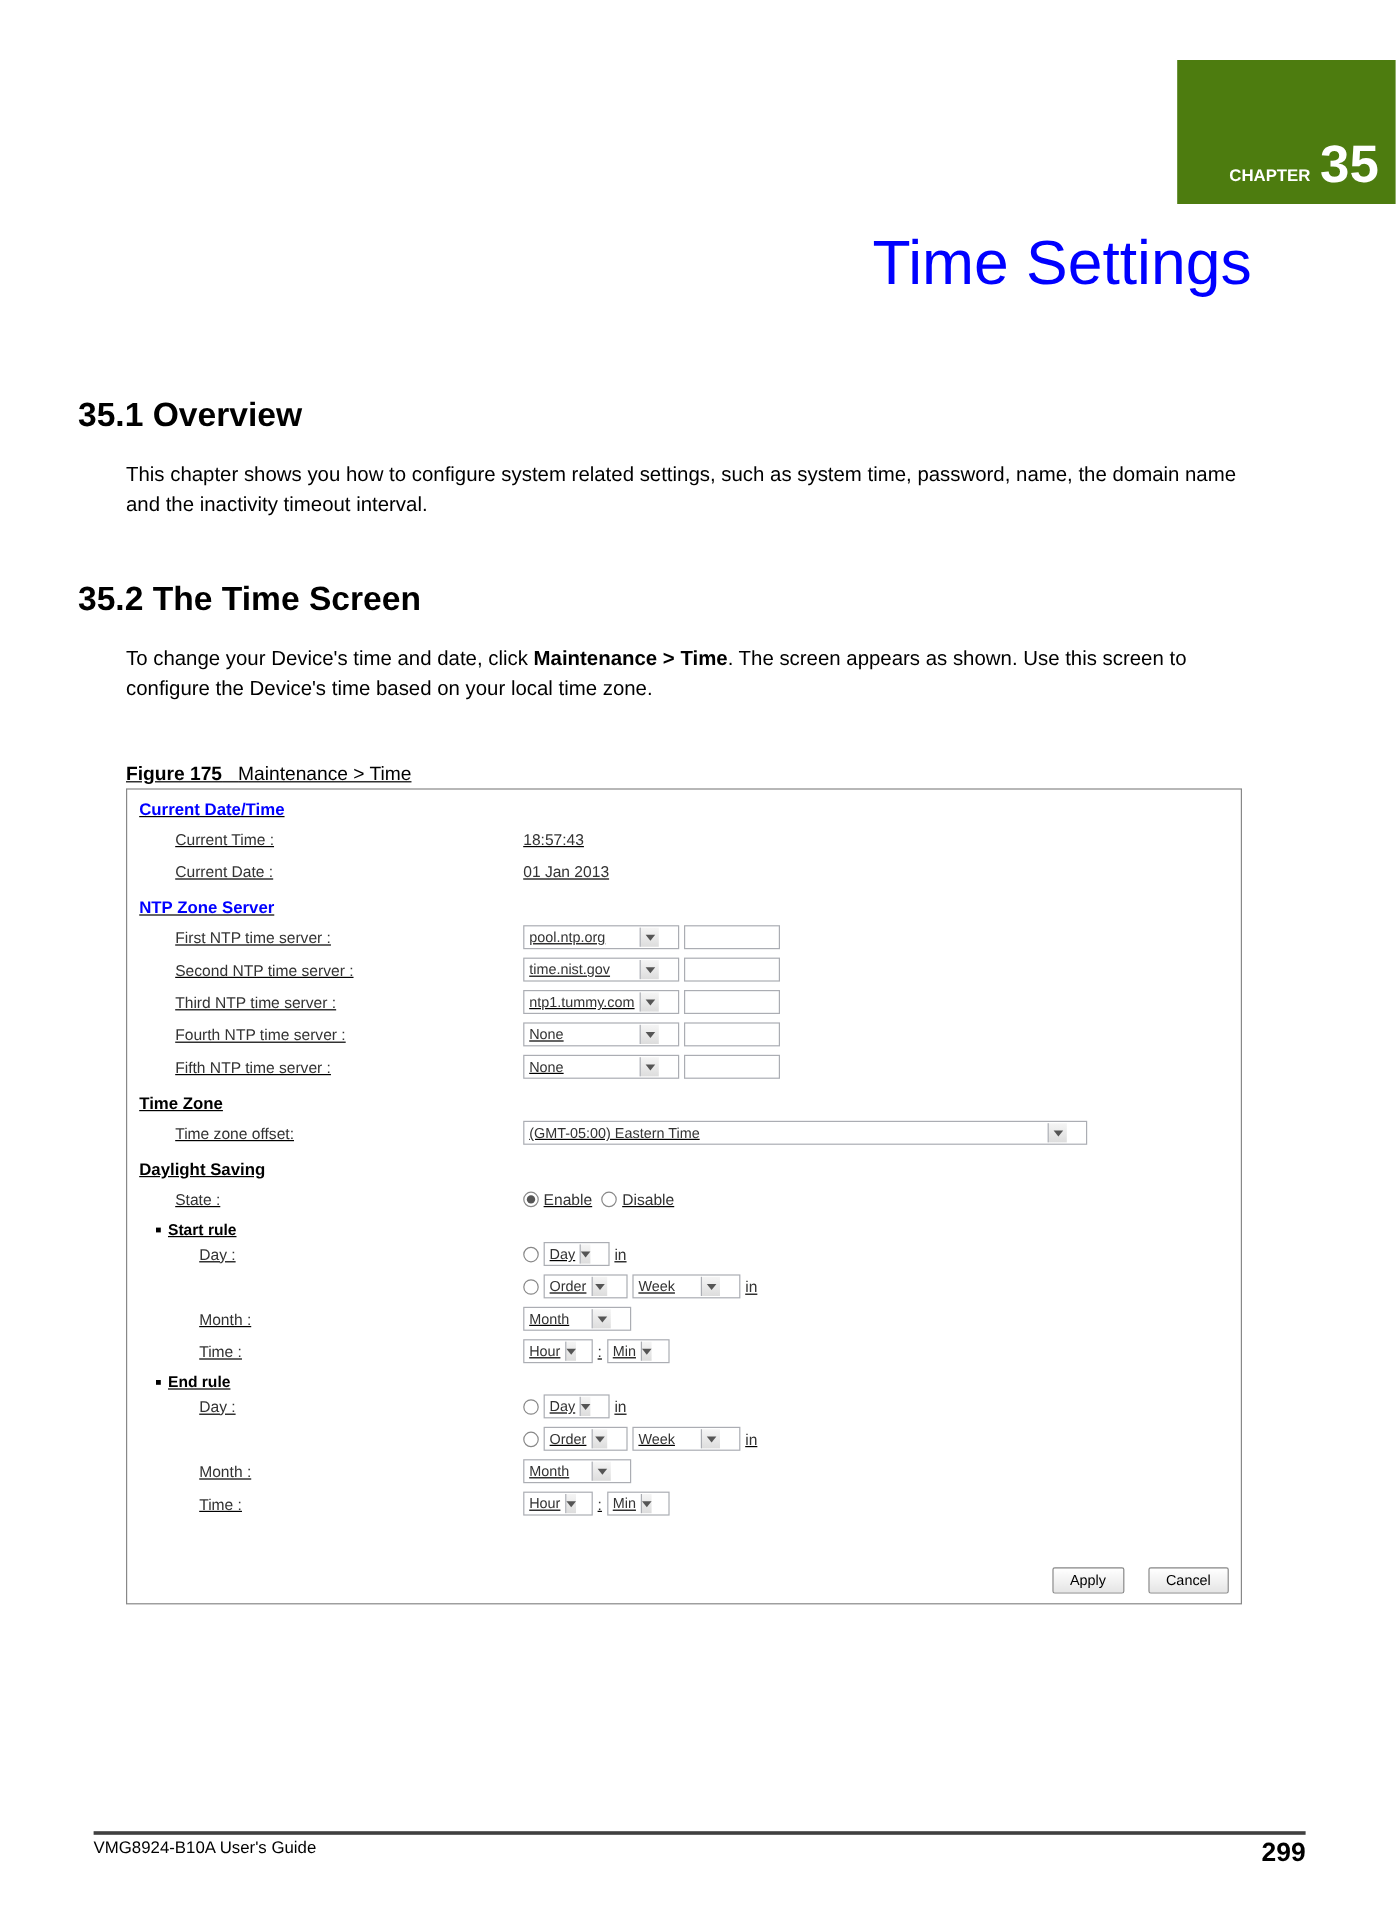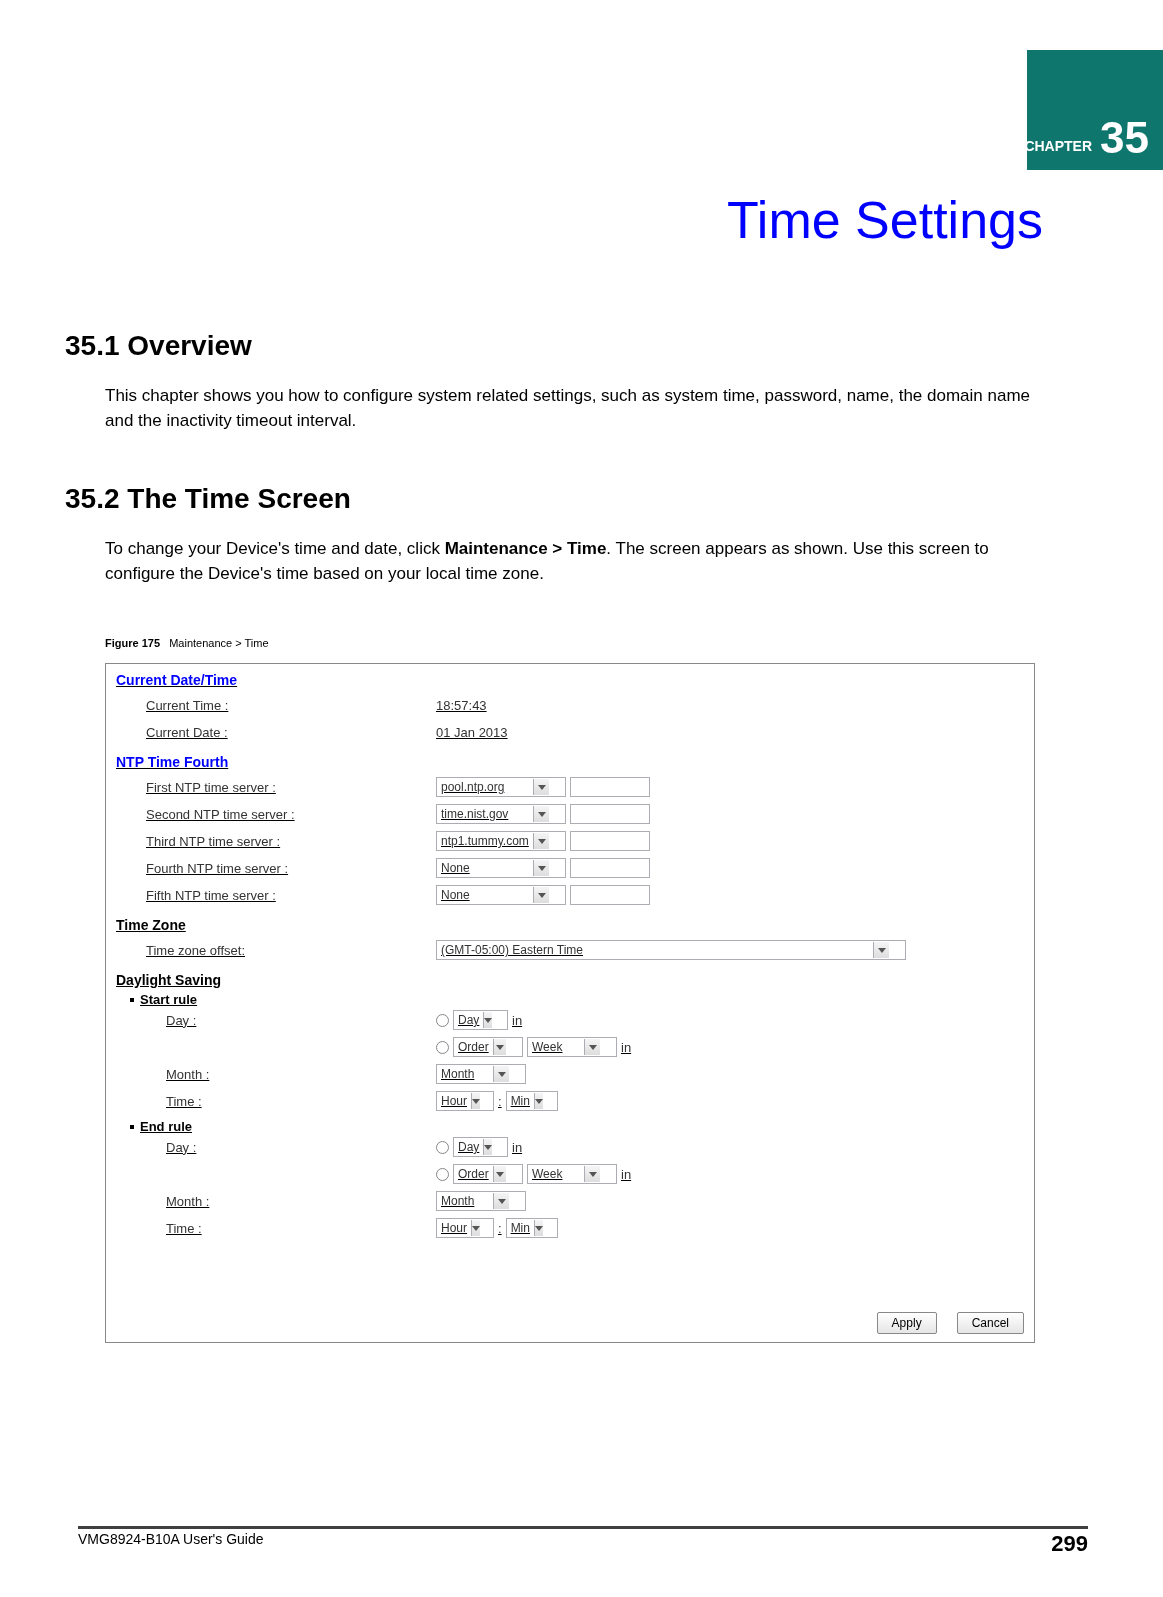--- a/index.html
+++ b/index.html
@@ -8,23 +8,23 @@
       background: #fff;
       width: 1163px;
       height: 1597px;
       position: relative;
       color: #000;
     }
     .chapter-box {
       position: absolute;
       top: 50px;
       right: 0;
-      width: 136px;
+      width: 182px;
       height: 120px;
-      background: #0f766e;
+      background: #4d7c0f;
       color: #fff;
       display: flex;
       align-items: flex-end;
       justify-content: flex-end;
       padding: 10px 14px;
       font-size: 16px;
       font-weight: bold;
     }
     .chapter-box .num {
       font-size: 44px;
@@ -57,22 +57,23 @@
       margin-bottom: 22px;
       margin-left: -40px;
     }
     p.body {
       font-size: 17px;
       line-height: 1.45;
       margin-bottom: 50px;
     }
     .bold { font-weight: bold; }
     .fig-caption {
-      font-size: 11px;
-      margin-bottom: 14px;
+      font-size: 16px;
+      margin-bottom: 2px;
+      text-decoration: underline;
     }
     .fig-caption .figlabel { font-weight: bold; }
     .screenshot {
       border: 1px solid #888;
       width: 930px;
       min-height: 680px;
       padding: 4px 10px 8px 10px;
       font-family: Arial, sans-serif;
       font-size: 13px;
       position: relative;
@@ -148,21 +149,21 @@
     <div class="sect-hdr">Current Date/Time</div>
     <div class="row">
       <div class="label">Current Time :</div>
       <div class="val">18:57:43</div>
     </div>
     <div class="row">
       <div class="label">Current Date :</div>
       <div class="val">01 Jan 2013</div>
     </div>
 
-    <div class="sect-hdr" style="margin-top:8px;">NTP Time Fourth</div>
+    <div class="sect-hdr" style="margin-top:8px;">NTP Zone Server</div>
     <div class="row">
       <div class="label">First NTP time server :</div>
       <div class="val">
         <span class="dd" style="width:130px;">
             <span>pool.ntp.org</span>
             <span class="arrow"></span>
           </span>
         <span class="txt"></span>
       </div>
     </div>
@@ -212,20 +213,29 @@
       <div class="label">Time zone offset:</div>
       <div class="val">
         <span class="dd" style="width:470px;">
             <span>(GMT-05:00) Eastern Time</span>
             <span class="arrow"></span>
           </span>
       </div>
     </div>
 
     <div class="sect-hdr black" style="margin-top:8px;">Daylight Saving</div>
+    <div class="row">
+      <div class="label">State :</div>
+      <div class="val">
+        <span class="radio checked"></span>
+        <span>Enable</span>
+        <span class="radio" style="margin-left:4px;"></span>
+        <span>Disable</span>
+      </div>
+    </div>
 
     <div class="rule-hdr"><span class="bullet"></span><span>Start rule</span></div>
     <div class="row sub">
       <div class="label">Day :</div>
       <div class="val">
         <span class="radio"></span>
         <span class="dd" style="width:55px;">
             <span>Day</span>
             <span class="arrow"></span>
           </span>

